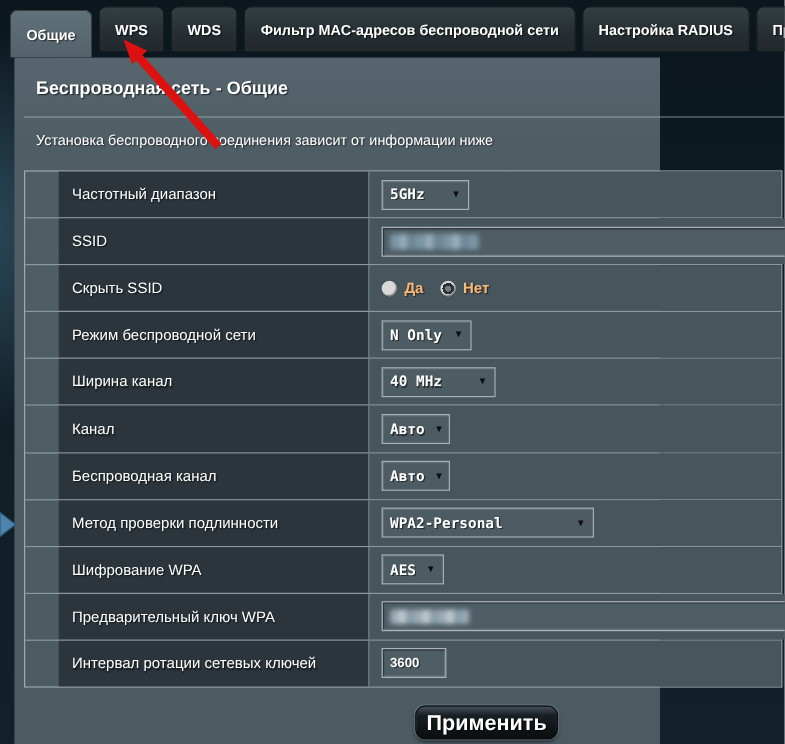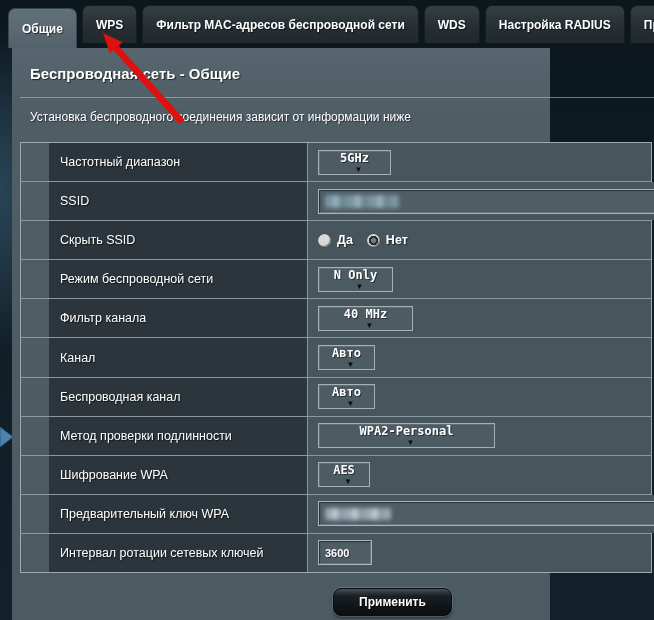--- a/index.html
+++ b/index.html
@@ -37,67 +37,67 @@
   .frow{flex:1;display:flex;padding-left:28px;}
   .frow + .frow{border-top:1px solid #8d989e;}
   .cell-label{width:259px;min-width:259px;background:#2b353b;border-right:1px solid #8d989e;
     display:flex;align-items:center;padding-left:11px;box-sizing:border-box;
     color:#ffffff;font-size:12.5px;text-shadow:1px 1px 1px rgba(0,0,0,.6);}
   .cell-field{flex:1;background:#47555d;display:flex;align-items:center;padding-left:10px;box-sizing:border-box;}
 
   
   .select{height:25px;background:#4d5b63;border:1px solid #a6b0b5;display:flex;align-items:center;
     justify-content:space-between;padding:0 6px;box-sizing:border-box;cursor:pointer;
-    box-shadow:inset 1px 1px 0 rgba(255,255,255,.12);flex-direction:column;}
+    box-shadow:inset 1px 1px 0 rgba(255,255,255,.12);}
   .sel-val{font-family:"DejaVu Sans Mono",monospace;font-size:12px;font-weight:bold;color:#ffffff;
     text-shadow:1px 1px 0 rgba(0,0,0,.5);}
   .sel-arrow{color:#0d0d0d;font-size:8px;margin-left:8px;line-height:1;}
   .tinput{height:25px;background:#4f5d65;border:1px solid #aab4b9;display:flex;align-items:center;
     padding:0 6px;box-sizing:border-box;box-shadow:inset 1px 1px 1px rgba(10,14,16,.55), inset -1px -1px 0 rgba(255,255,255,.15);}
   .input-val{color:#ffffff;font-size:11px;font-weight:600;text-shadow:1px 1px 0 rgba(0,0,0,.45);}
   .smudge{display:inline-block;height:13px;border-radius:2px;filter:blur(2.2px);opacity:.95;}
   .smudge.ssid{width:74px;background:repeating-linear-gradient(90deg,#7f9aa8 0 8px,#9db4c0 8px 14px,#70 8a99 14px 22px);
     background:repeating-linear-gradient(90deg,#7f9aa8 0 8px,#9db4c0 8px 14px,#708a99 14px 22px);}
   .smudge.wpa{width:66px;height:12px;background:repeating-linear-gradient(90deg,#9fb0b9 0 7px,#c3ced4 7px 13px,#8fa2ac 13px 20px);}
 
   .radio-group{display:flex;align-items:center;}
   .radio-opt{display:flex;align-items:center;margin-right:14px;cursor:pointer;}
   .radio-circle{width:13px;height:13px;border-radius:50%;background:#d9d9d9;
     box-shadow:inset -1px -1px 1px rgba(90,90,90,.8), 0 0 1px rgba(0,0,0,.6);margin-right:6px;}
   .radio-opt.selected .radio-circle{background:radial-gradient(circle,#7a7a7a 0 2.5px,#26333a 2.5px 4.8px,#d9d9d9 4.8px);}
-  .radio-label{color:#ffffff;font-size:12.5px;font-weight:600;text-shadow:1px 1px 1px rgba(0,0,0,.55);}
-
-  
-  .apply-btn{position:absolute;left:321px;top:540px;width:119px;height:28px;
+  .radio-label{color:#fdba74;font-size:12.5px;font-weight:600;text-shadow:1px 1px 1px rgba(0,0,0,.55);}
+
+  
+  .apply-btn{position:absolute;left:334px;top:540px;width:119px;height:28px;
     background:linear-gradient(180deg,#434e55 0%,#191f24 28%,#101417 70%,#0c0f12 100%);
     border:1px solid #0a0d10;border-radius:8px;
     box-shadow:0 0 0 1px rgba(140,170,185,.35), 0 2px 3px rgba(0,0,0,.5);
-    color:#ffffff;font-family:"Liberation Sans",sans-serif;font-size:12px;font-weight:bold;cursor:pointer;
+    color:#ffffff;font-family:"Liberation Sans",sans-serif;font-size:18px;font-weight:bold;cursor:pointer;
     text-shadow:1px 1px 1px rgba(0,0,0,.8);}
 
   
   .overlay{position:absolute;left:0;top:0;width:654px;height:620px;pointer-events:none;z-index:9;}
 </style>
 </head>
 <body>
 
 <div class="canvas">
 
   <div class="tabbar">
     <div class="tab active">
         <span>Общие</span>
       </div>
     <div class="tab">
         <span>WPS</span>
       </div>
     <div class="tab">
+        <span>WDS</span>
+      </div>
+    <div class="tab">
         <span>Фильтр MAC-адресов беспроводной сети</span>
-      </div>
-    <div class="tab">
-        <span>WDS</span>
       </div>
     <div class="tab">
         <span>Настройка RADIUS</span>
       </div>
     <div class="tab">
         <span>Профессионально</span>
       </div>
   </div>
 
   <div class="panel">
@@ -146,21 +146,21 @@
         <div class="cell-label">Режим беспроводной сети</div>
         <div class="cell-field">
           <div class="select" style="width:75px">
             <span class="sel-val">N Only</span>
             <span class="sel-arrow">▼</span>
           </div>
         </div>
       </div>
 
       <div class="frow">
-        <div class="cell-label">Фильтр канала</div>
+        <div class="cell-label">Ширина канал</div>
         <div class="cell-field">
           <div class="select" style="width:95px">
             <span class="sel-val">40 MHz</span>
             <span class="sel-arrow">▼</span>
           </div>
         </div>
       </div>
 
       <div class="frow">
         <div class="cell-label">Канал</div>

